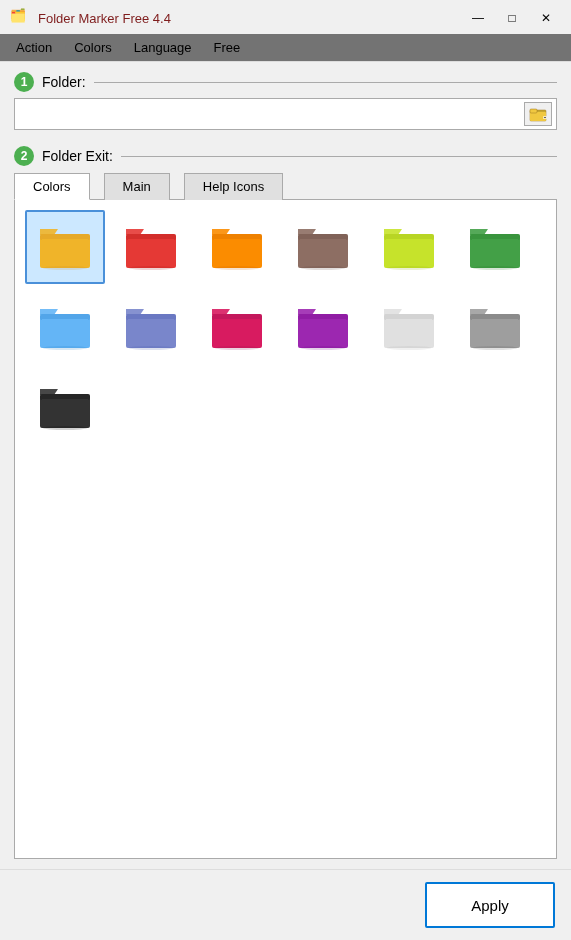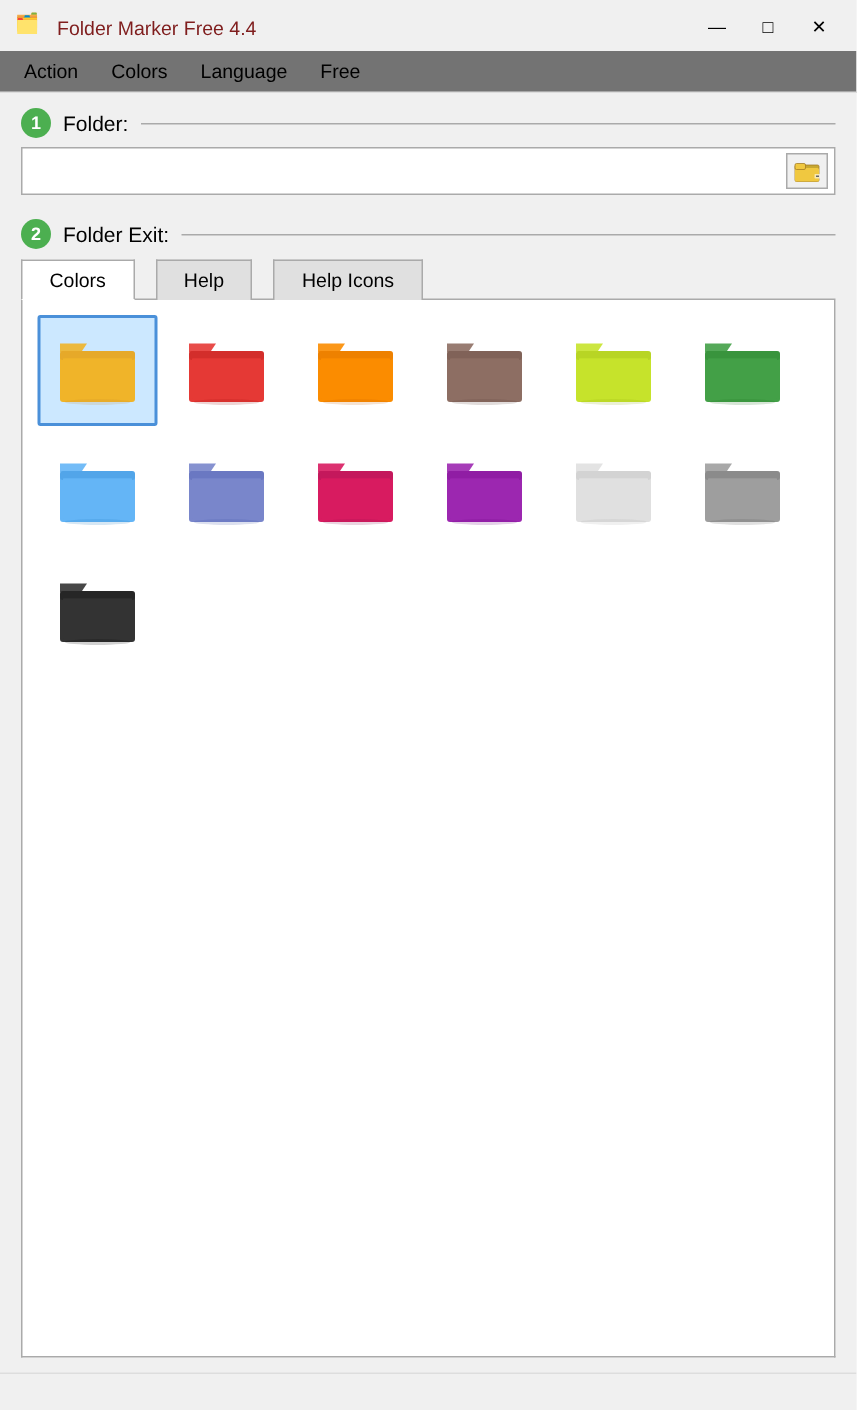--- a/index.html
+++ b/index.html
@@ -257,21 +257,21 @@
 
   <div style="flex:1; display:flex; flex-direction:column;">
     <div class="section-header">
       <div class="section-number">2</div>
       <span class="section-label">Folder Exit:</span>
       <div class="section-line"></div>
     </div>
 
     <div class="tab-bar">
       <div class="tab active">Colors</div>
-      <div class="tab">Help</div>
+      <div class="tab">Main</div>
       <div class="tab">Help Icons</div>
     </div>
 
     <div class="icons-grid-container">
       <div class="icons-grid" id="icons-grid">
 
       <div class="folder-icon-cell selected">
             <svg class="folder-svg" viewBox="0 0 58 52" xmlns="http://www.w3.org/2000/svg">
 
     <path d="M4,14 L18,14 L22,8 L4,8 Z" fill="#F0B429" opacity="0.9"></path>
@@ -479,13 +479,14 @@
     <ellipse cx="29" cy="47" rx="22" ry="2" fill="#000" opacity="0.18"></ellipse>
   </svg>
           </div>
         </div>
     </div>
   </div>
 
 </div>
 
 <div class="bottom-bar">
+  <button class="btn apply">Apply</button>
 </div>
 
 </body></html>

